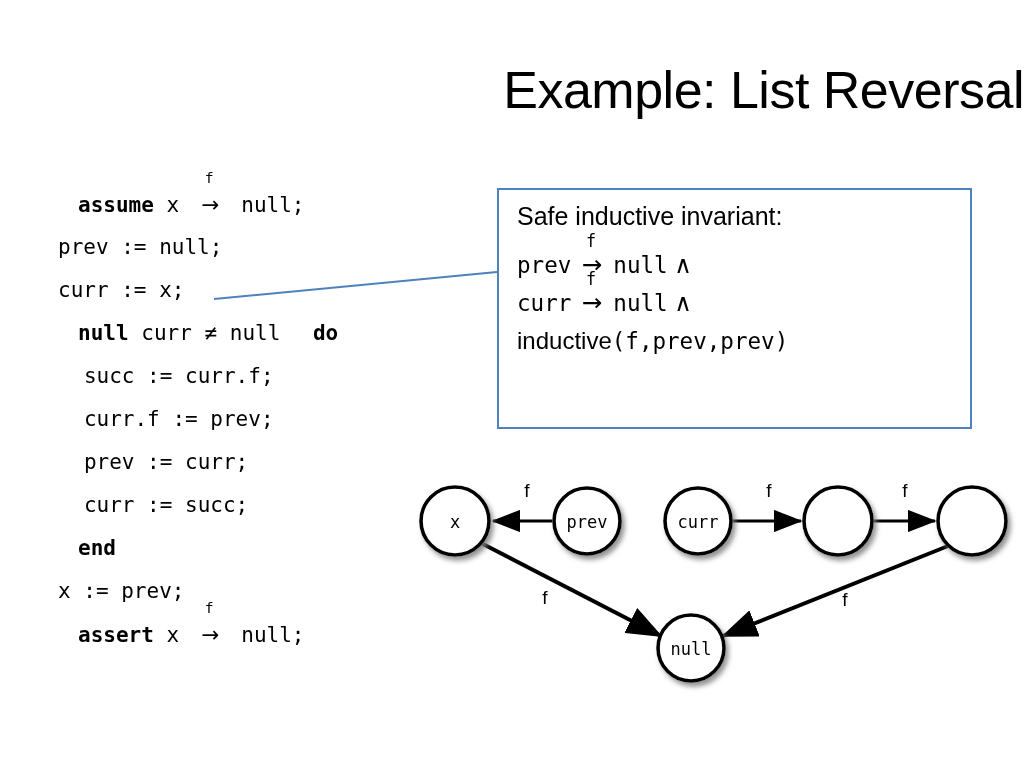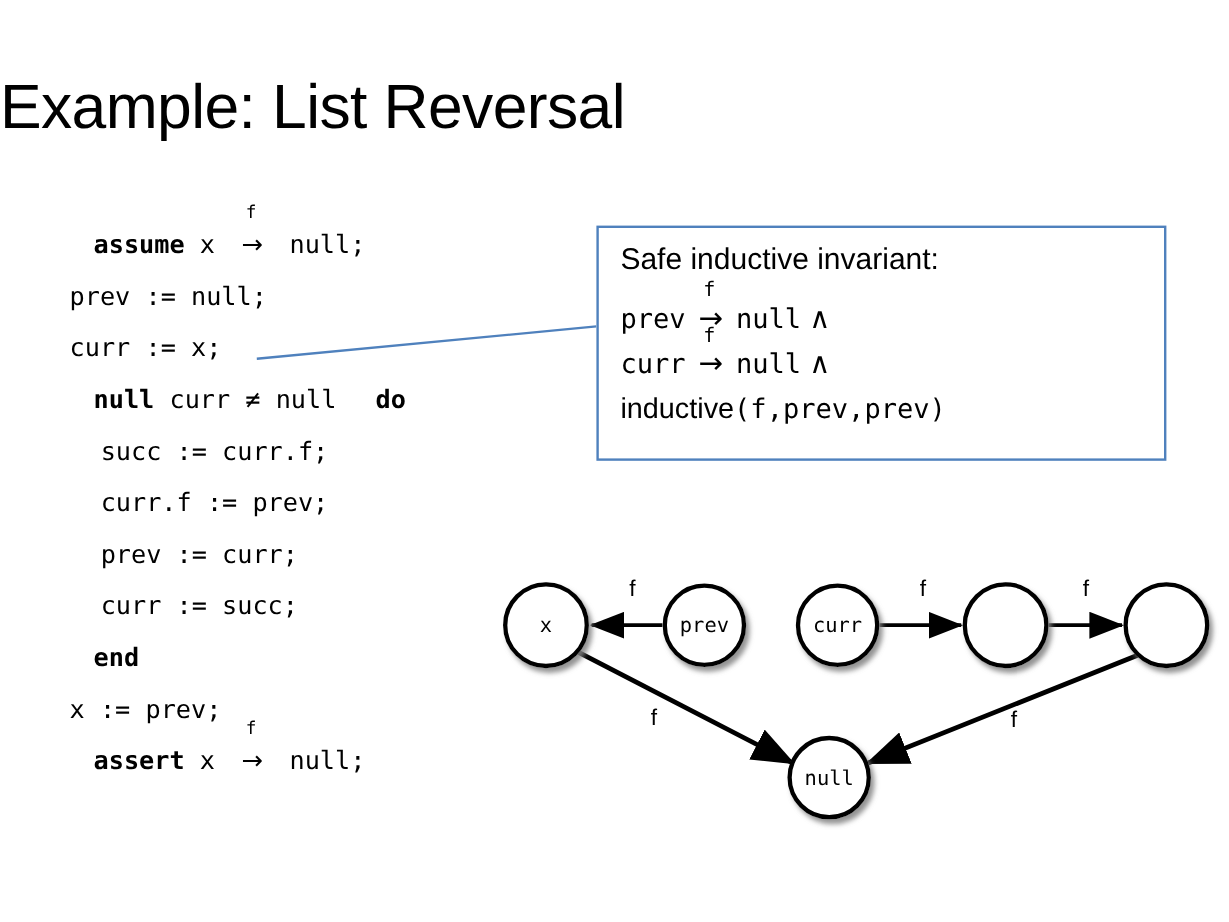--- a/index.html
+++ b/index.html
@@ -16,21 +16,21 @@
     font-family: "Liberation Sans", sans-serif;
     color: #000000;
   }
 
   
   #slide-title {
     position: absolute;
     left: 0;
     top: 60px;
     width: 1024px;
-    text-align: left;
+    text-align: right;
     font-family: "Liberation Sans", sans-serif;
     font-size: 52px;
     font-weight: 400;
     letter-spacing: -0.5px;
     color: #000000;
     white-space: nowrap;
   }
 
   
   #code-block {
@@ -69,21 +69,21 @@
     font-family: "DejaVu Sans Mono", "Liberation Mono", monospace;
     line-height: 1;
   }
 
   
   #invariant-box {
     position: absolute;
     left: 497px;
     top: 188px;
     width: 475px;
-    height: 196px;
+    height: 241px;
     box-sizing: border-box;
     border: 2px solid #4f81bd;
     background: #ffffff;
   }
   #invariant-title {
     position: absolute;
     left: 18px;
     top: 12px;
     font-family: "Liberation Sans", sans-serif;
     font-size: 25px;

